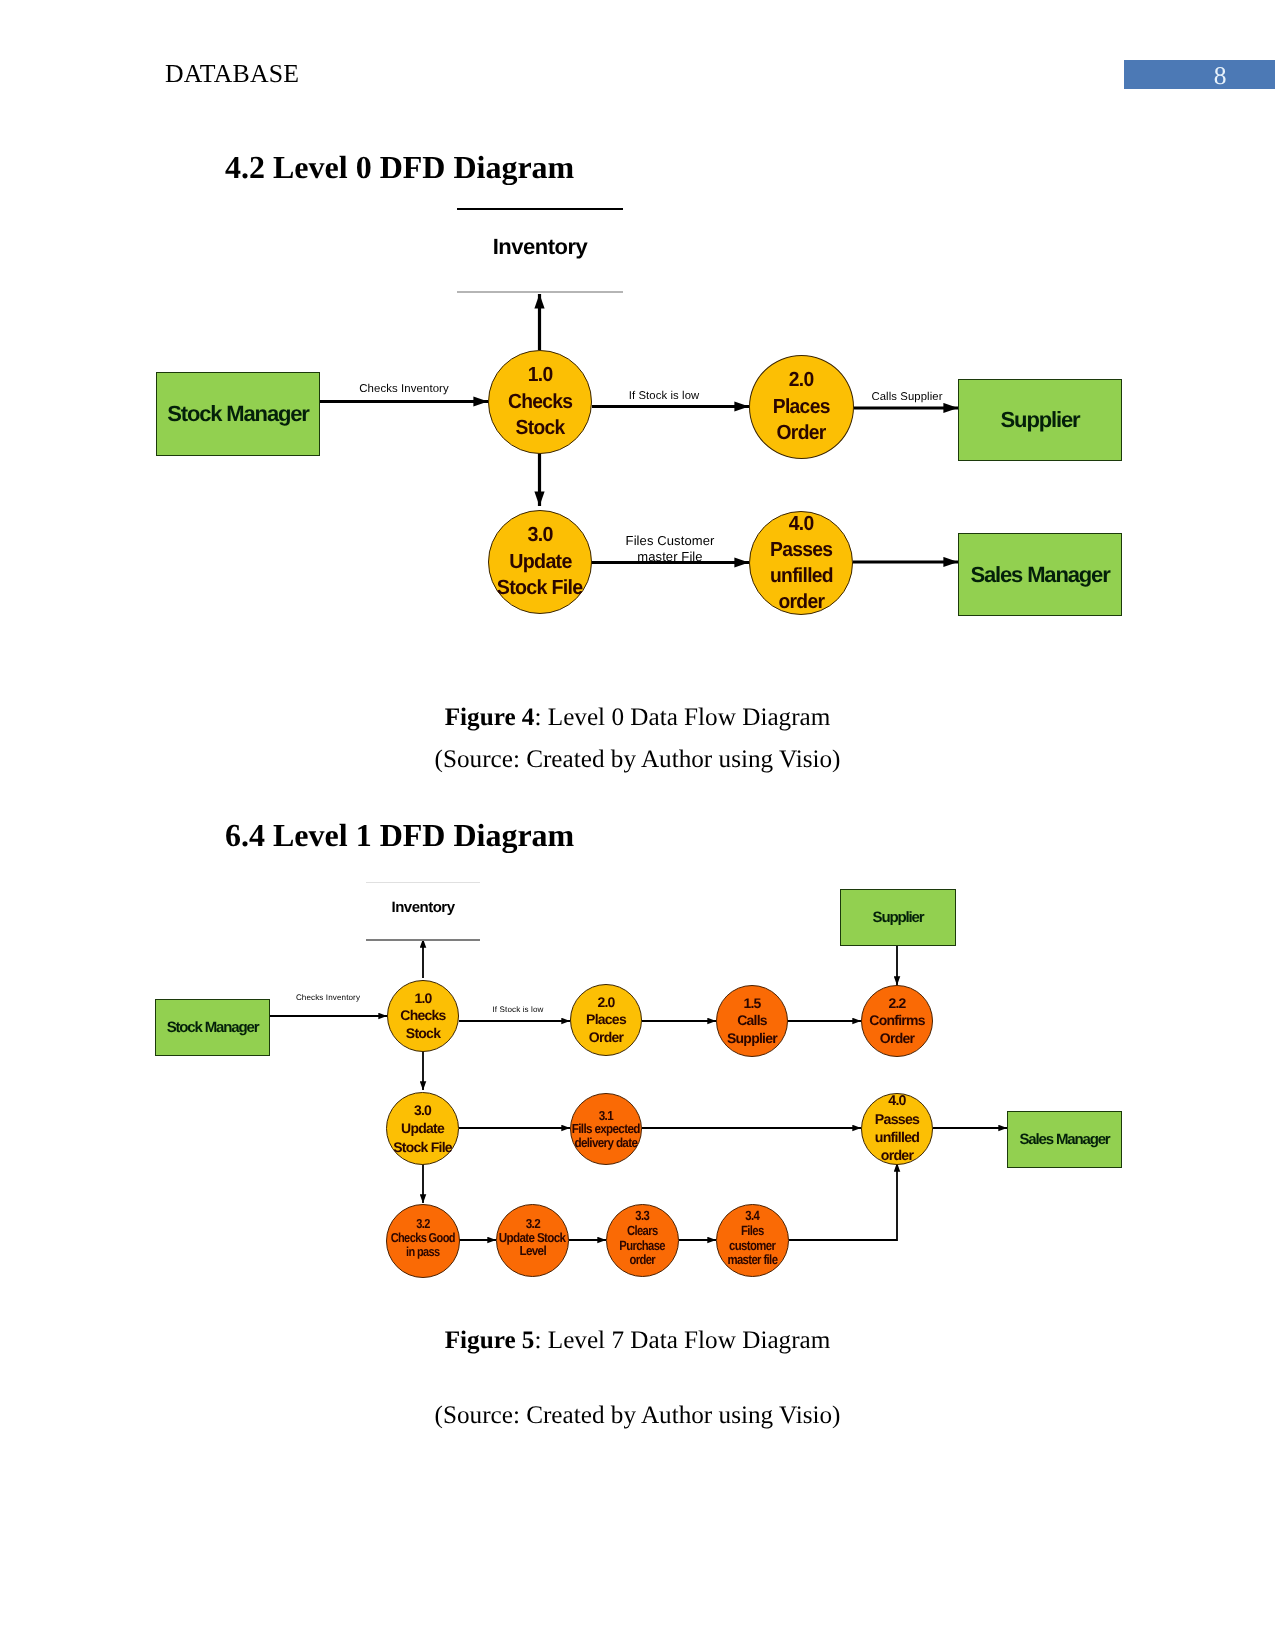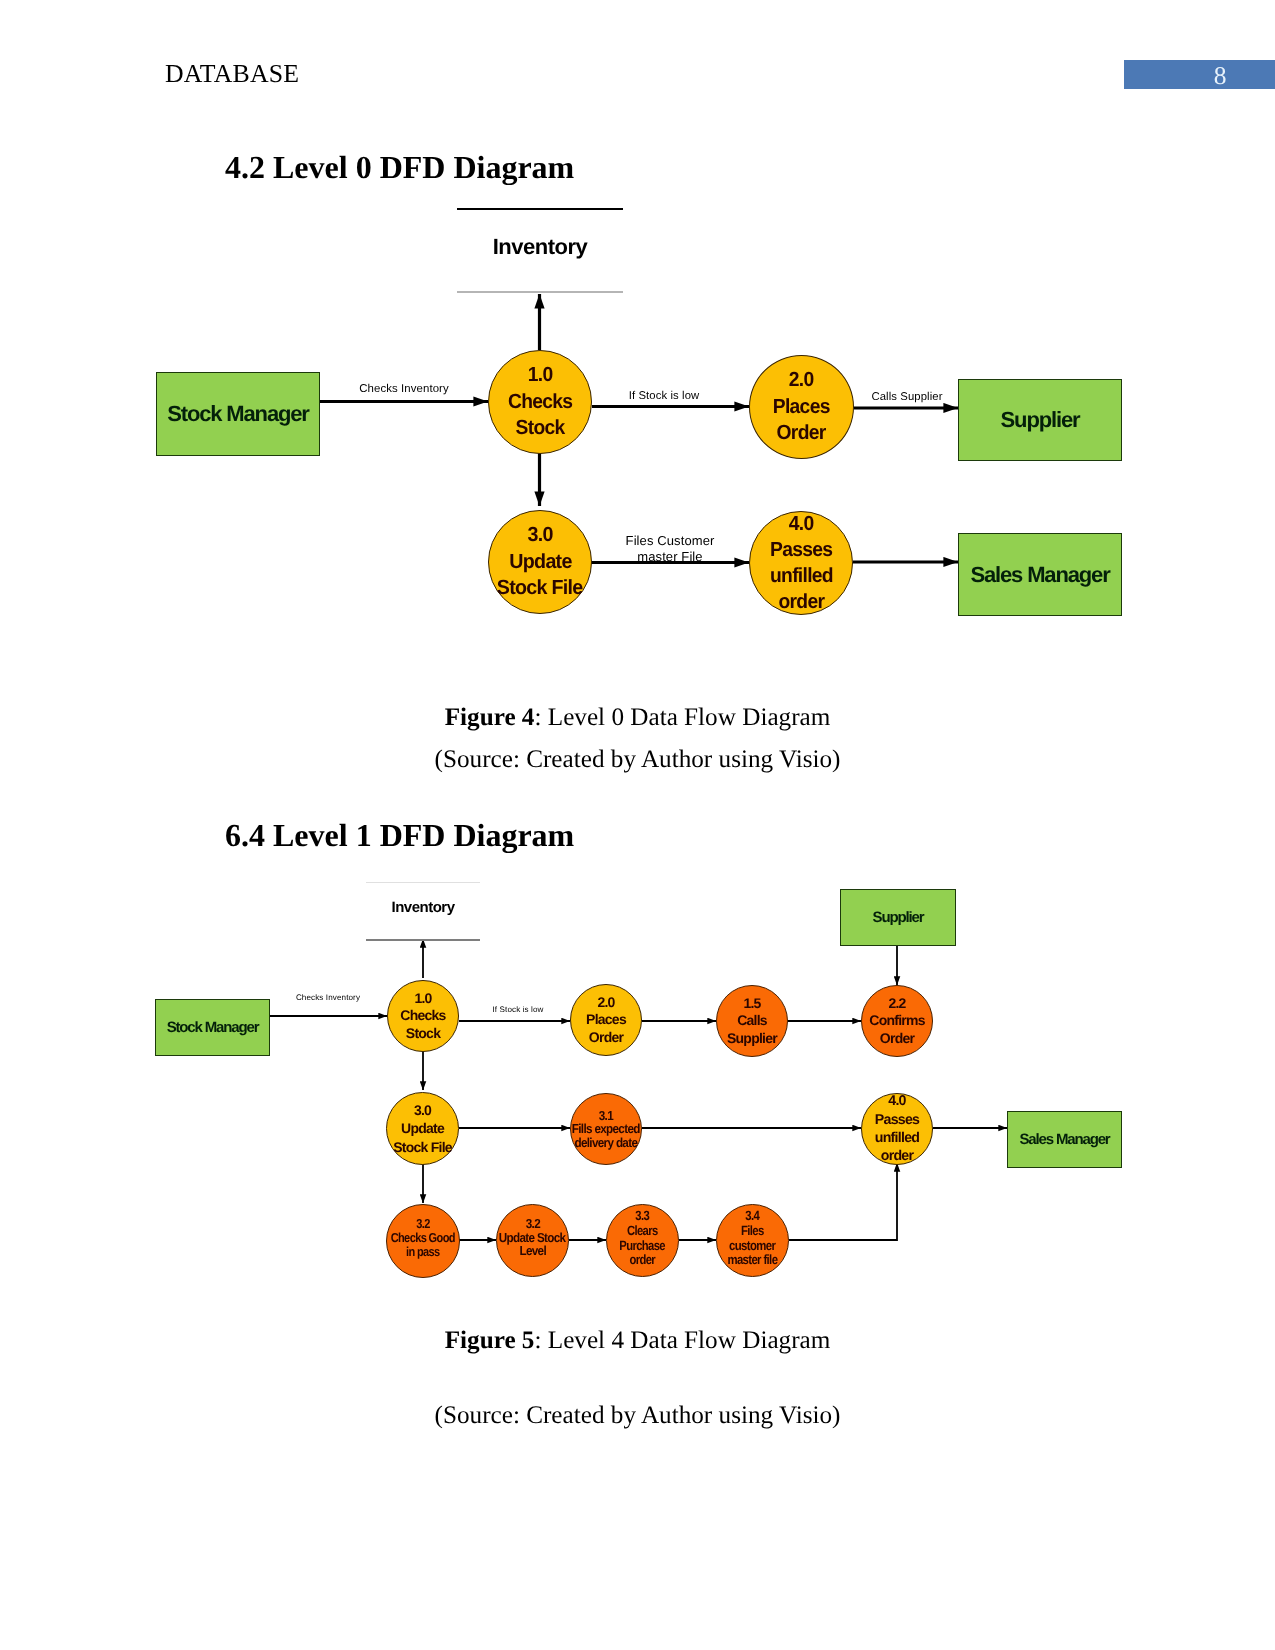--- a/index.html
+++ b/index.html
@@ -220,17 +220,17 @@
       <span>Files</span>
       <span>customer</span>
       <span>master file</span>
     </div>
 
     <div class="flowlabel" style="left:290px;top:993px;width:76px;font-size:8.1px;">Checks Inventory</div>
     <div class="flowlabel" style="left:488px;top:1005px;width:60px;font-size:8.1px;">If Stock is low</div>
   </div>
 
   <div class="caption" style="left:0;top:1327px;width:1275px;">
-    <b>Figure 5</b><span>: Level 4 Data Flow Diagram</span>
+    <b>Figure 5</b><span>: Level 7 Data Flow Diagram</span>
   </div>
   <div class="caption" style="left:0;top:1402px;width:1275px;">(Source: Created by Author using Visio)</div>
 
 </div>
 
 </body></html>

